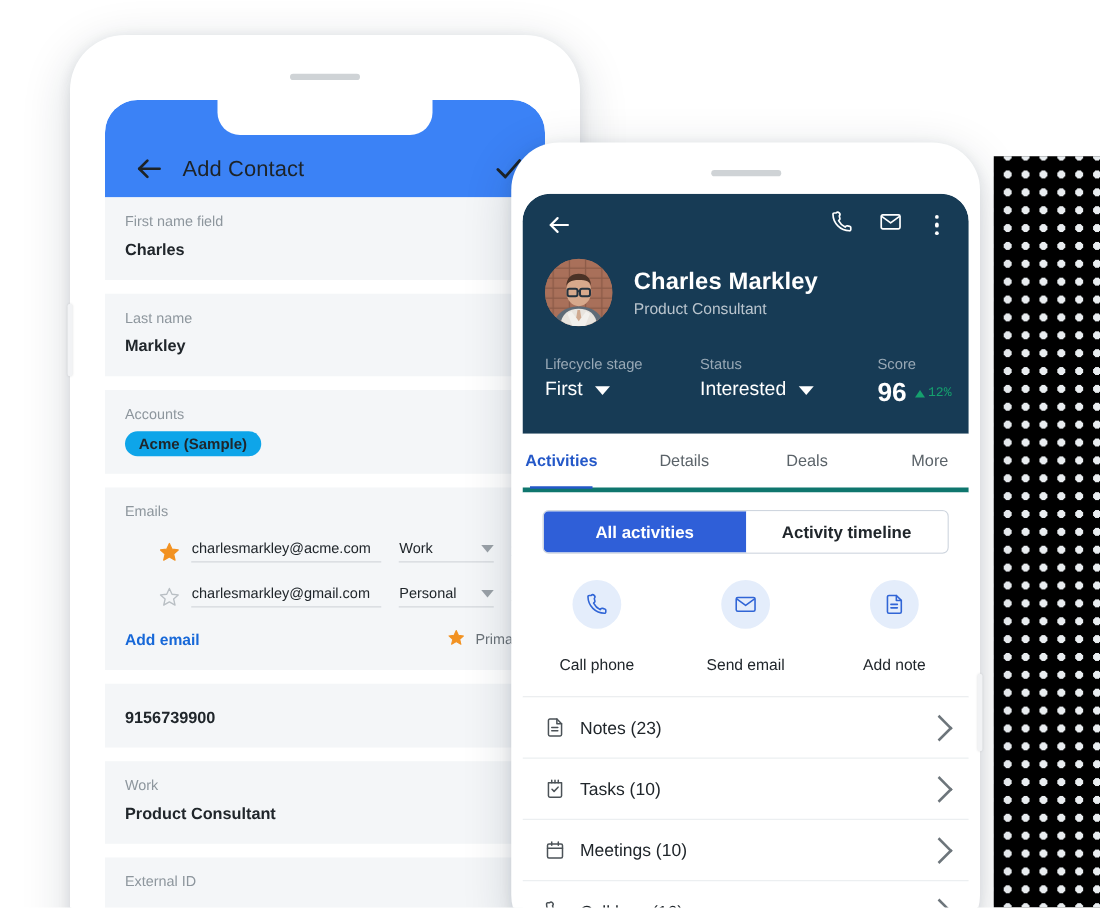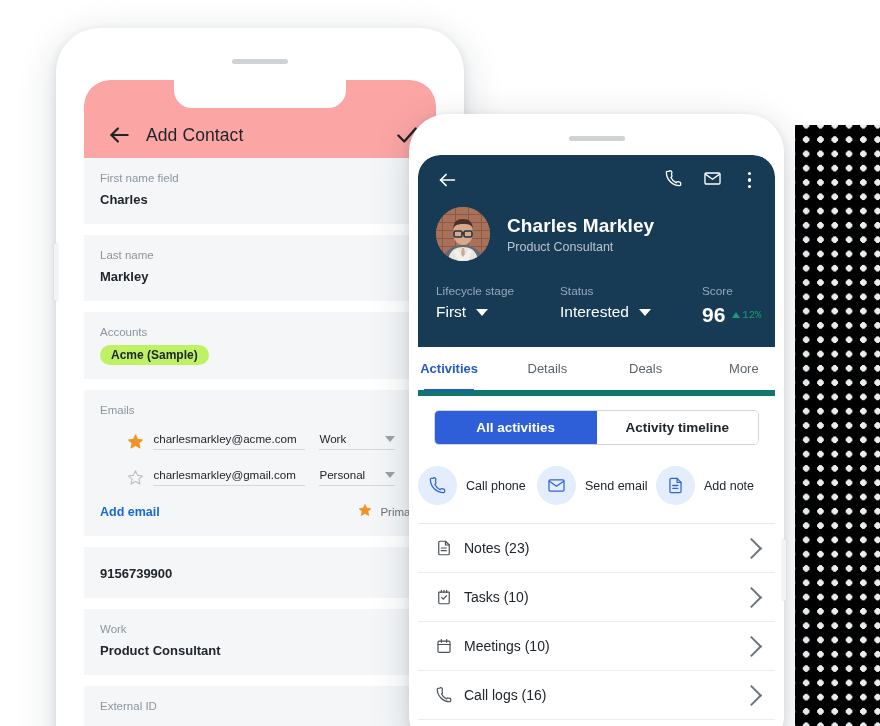--- a/index.html
+++ b/index.html
@@ -43,21 +43,21 @@
     left:56px;top:28px;width:408px;height:760px;z-index:2;
     border-radius:44px;
   }
   #phone-back .notch-bar{top:31px;width:56px;}
   #phone-back .screen{
     position:absolute;left:28px;top:52px;width:352px;height:700px;
     border-radius:26px 26px 0 0;overflow:hidden;background:#ffffff;
   }
   .ac-topbar{
     position:absolute;left:0;top:0;width:100%;height:78px;
-    background:#fca5a5;
+    background:#3b82f6;
     border-radius:26px 26px 0 0;
     box-shadow:0 1px 0 rgba(0,0,0,.05);
     text-align:center;
   }
   .ac-notch-cut{
     position:absolute;left:50%;transform:translateX(-50%);top:0;
     width:172px;height:28px;background:#ffffff;
     border-radius:0 0 18px 18px;
   }
   .ac-back-arrow{
@@ -75,21 +75,21 @@
     position:absolute;left:0;top:78px;width:100%;height:622px;
     background:#ffffff;
   }
   .fld{
     position:relative;background:#f4f6f8;
     padding:13px 16px 14px 16px;margin-bottom:11px;
   }
   .fld-label{font-size:11.5px;color:#8d969d;line-height:15px;}
   .fld-value{font-size:13px;color:#20262b;font-weight:bold;line-height:20px;margin-top:4px;}
   .chip{
-    display:inline-block;background:#bef264;border-radius:11px;
+    display:inline-block;background:#0ea5e9;border-radius:11px;
     padding:3px 11px;font-size:12px;color:#20262b;font-weight:bold;margin-top:5px;
   }
   .email-row{display:flex;align-items:center;margin-top:10px;height:26px;justify-content:flex-end;}
   .star{width:17px;height:17px;margin-right:9px;flex:0 0 auto;}
   .email-inp{
     width:152px;font-size:11.6px;color:#20262b;
     border-bottom:1px solid #d3d8dc;padding-bottom:4px;
     white-space:nowrap;overflow:hidden;
   }
   .email-type{
@@ -133,32 +133,32 @@
   .meta-col.c1{width:124px;}
   .meta-col.c2{width:142px;}
   .meta-lbl{font-size:11.8px;color:#98a8b5;line-height:16px;}
   .meta-val{display:flex;align-items:center;margin-top:4px;}
   .meta-val .t{font-size:15.5px;color:#ffffff;}
   .meta-val .caret{width:0;height:0;border-left:6px solid transparent;border-right:6px solid transparent;border-top:7px solid #ffffff;margin-left:10px;}
   .score-val{font-size:21px;font-weight:bold;color:#ffffff;}
   .score-delta{font-size:10.5px;color:#15a06e;margin-left:7px;display:flex;align-items:center;gap:2px;font-family:Liberation Mono, monospace;}
   .tri-up{width:0;height:0;border-left:4px solid transparent;border-right:4px solid transparent;border-bottom:6px solid #15a06e;}
 
-  .cd-tabs{display:flex;height:43px;border-bottom:6px solid #0f766e;background:#fff;gap:36px;}
+  .cd-tabs{display:flex;height:43px;border-bottom:4px solid #0f766e;background:#fff;gap:36px;}
   .cd-tab{flex:1;display:flex;align-items:center;justify-content:center;font-size:13px;color:#5b6369;position:relative;}
   .cd-tab.active{color:#2458c8;font-weight:bold;}
   .cd-tab.active:after{content:"";position:absolute;left:6px;right:6px;bottom:-1px;height:2.5px;background:#2458c8;}
 
   .seg-wrap{padding:14px 16px 15px 16px;background:#fff;}
   .seg{display:flex;border:1px solid #cfd6df;border-radius:5px;overflow:hidden;height:33px;}
   .seg-item{flex:1;display:flex;align-items:center;justify-content:center;font-size:13.5px;font-weight:bold;color:#20262b;background:#fff;}
   .seg-item.on{background:#2f5fd8;color:#fff;}
 
   .quick{display:flex;padding:6px 0 18px 0;background:#fff;border-bottom:1px solid #e6e9ec;}
-  .quick-item{flex:1;display:flex;flex-direction:row;align-items:center;gap:9px;}
+  .quick-item{flex:1;display:flex;flex-direction:column;align-items:center;gap:22px;}
   .quick-circ{width:39px;height:39px;border-radius:50%;background:#e4edfb;display:flex;align-items:center;justify-content:center;color:#3065d6;}
   .quick-lbl{font-size:12.5px;color:#20262b;}
 
   .rows{background:#fff;}
   .row{display:flex;align-items:center;height:48px;padding:0 16px;border-bottom:1px solid #eceff1;}
   .row-ico{width:19px;height:19px;color:#4b5257;margin-right:11px;flex:0 0 auto;display:flex;align-items:center;justify-content:center;}
   .row-lbl{font-size:14px;color:#20262b;}
   .chev{margin-left:auto;width:13px;height:13px;border-top:2px solid #6d757b;border-right:2px solid #6d757b;transform:rotate(45deg);}
 </style>
 </head>

